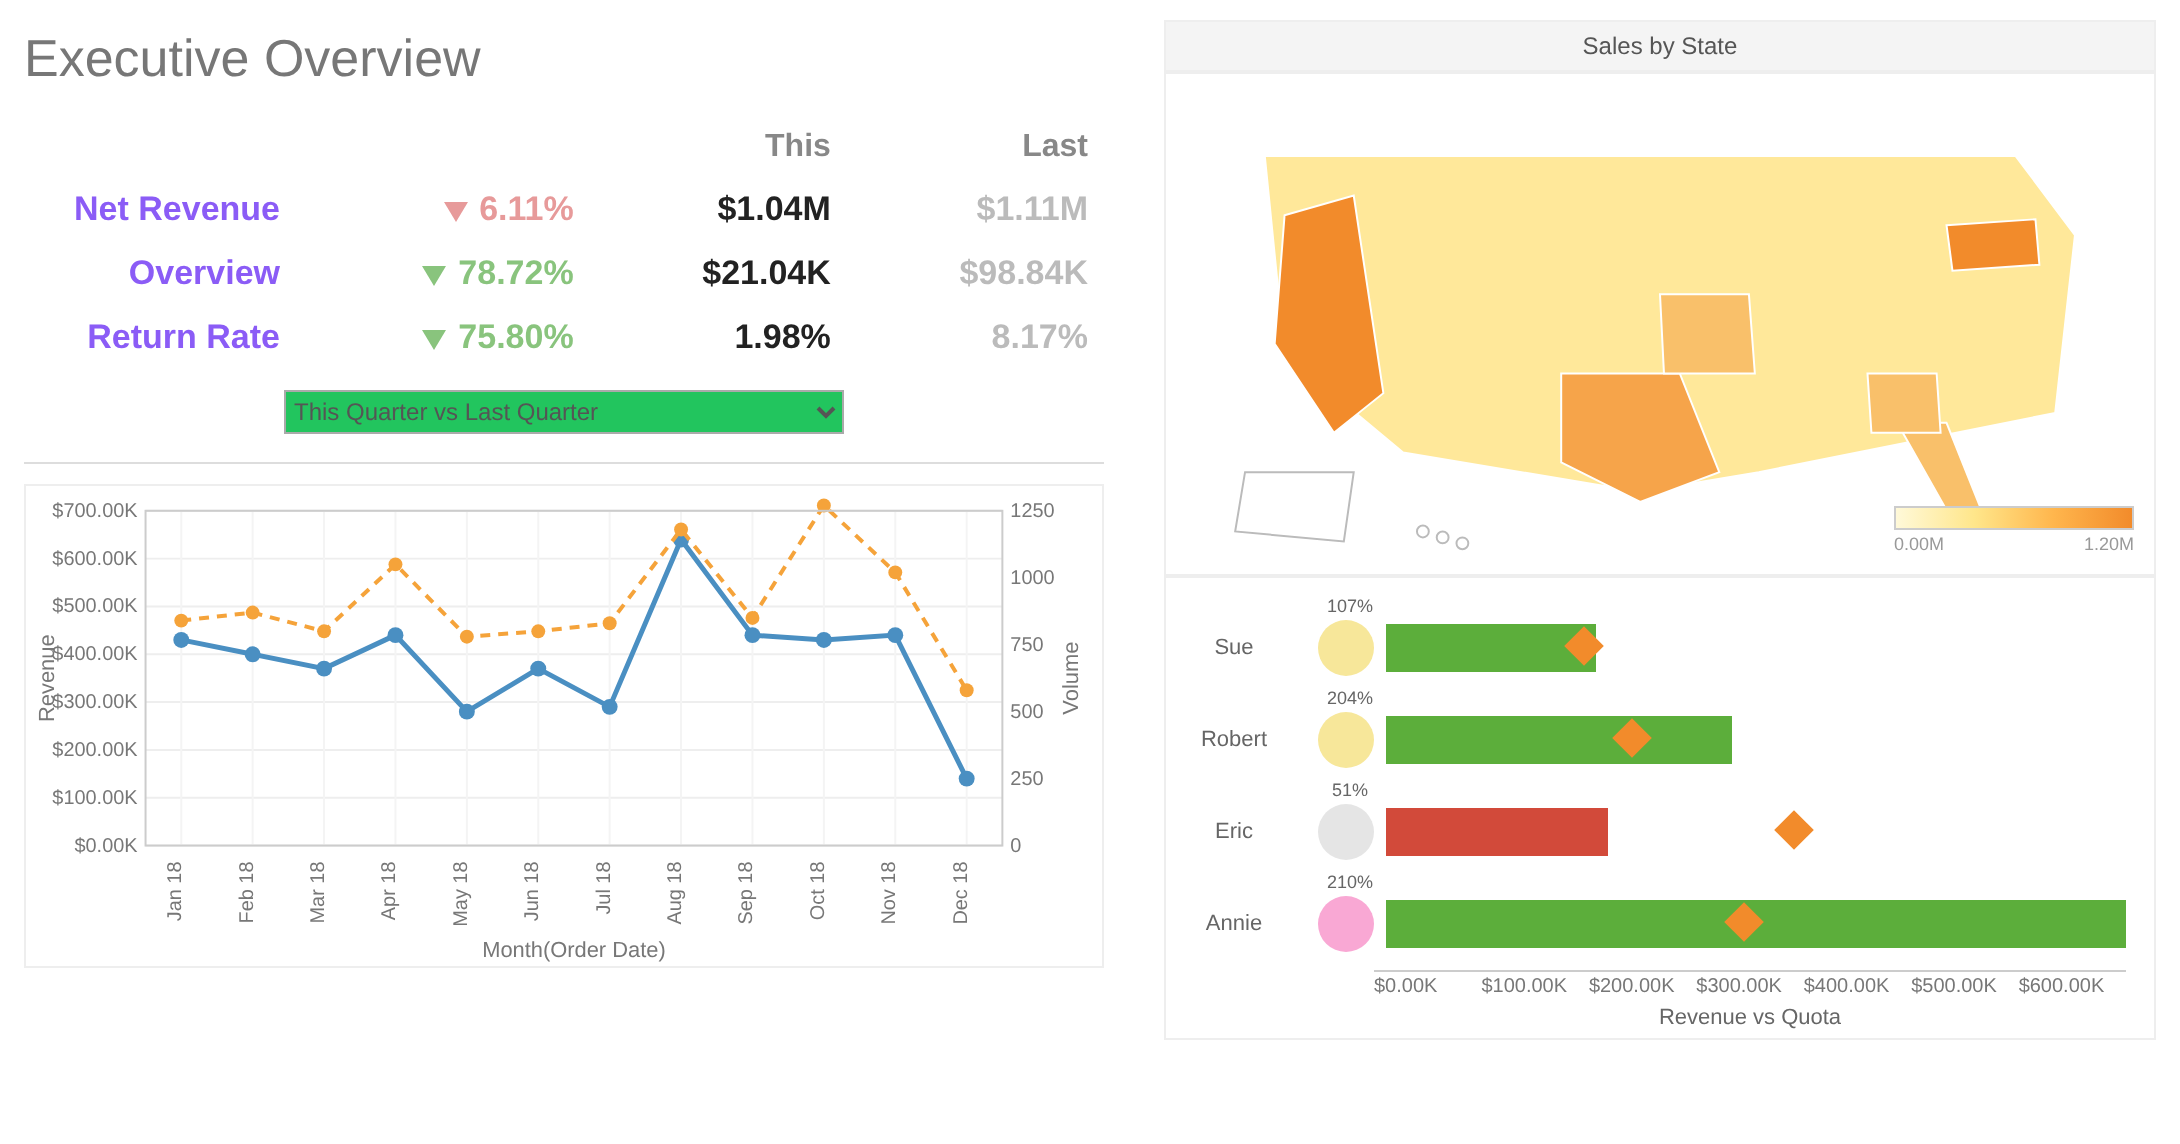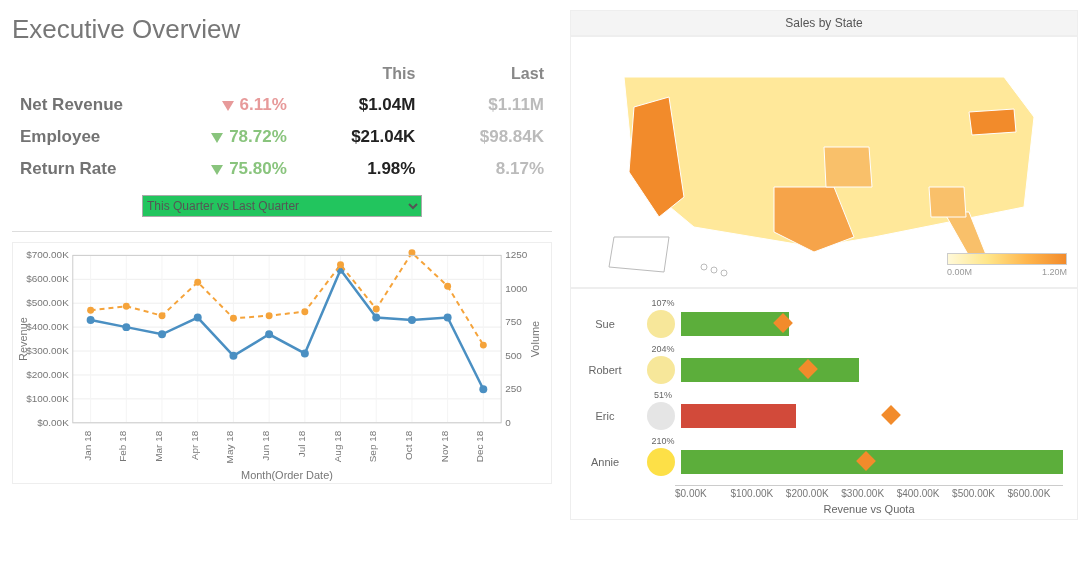--- a/index.html
+++ b/index.html
@@ -1,23 +1,23 @@
 <!DOCTYPE html>
 <html><head>
 <meta charset="utf-8">
 <style>
   html,body{margin:0;padding:0;font-family:Arial,Helvetica,sans-serif;background:#fff;color:#444;font-size:13px}
-  .page{width:1090px;height:572px;box-sizing:border-box;padding:10px 12px;display:flex;gap:18px}
+  .page{width:1090px;height:572px;box-sizing:border-box;padding:10px 12px;display:flex;gap:30px}
   .left{width:540px;display:flex;flex-direction:column}
   .right{flex:1;display:flex;flex-direction:column}
   h1{font-size:26px;font-weight:400;color:#777;margin:4px 0 14px 0}
   table.kpi{border-collapse:collapse;width:100%}
   table.kpi td,table.kpi th{padding:6px 8px;text-align:right;font-weight:700;font-size:17px}
   table.kpi th{color:#888;font-size:16px}
-  table.kpi td.label{text-align:left;color:#737373;font-size:17px;width:120px}
+  table.kpi td.label{text-align:right;color:#8b5cf6;font-size:17px;width:120px}
   .down{color:#e79a9a}
   .up{color:#89c47d}
   .arrow{display:inline-block;width:0;height:0;border-left:6px solid transparent;border-right:6px solid transparent;margin-right:6px;vertical-align:middle}
   .arrow.red{border-top:10px solid #e79a9a}
   .arrow.green{border-top:10px solid #89c47d}
   .big{font-size:22px;color:#222}
   .muted{color:#bbb;font-size:22px}
   .selwrap{text-align:center;margin:10px 0 4px 0}
   select{width:280px;height:22px;font-size:12px;color:#555;background:#22c55e;border:1px solid #aaa}
   hr{border:none;border-top:1px solid #ddd;margin:10px 0}
@@ -56,21 +56,21 @@
         <th>This</th>
         <th>Last</th>
       </tr>
       <tr>
         <td class="label">Net Revenue</td>
         <td class="down"><span class="arrow red"></span><span>6.11%</span></td>
         <td class="big">$1.04M</td>
         <td class="muted">$1.11M</td>
       </tr>
       <tr>
-        <td class="label">Employee</td>
+        <td class="label">Overview</td>
         <td class="up"><span class="arrow green"></span><span>78.72%</span></td>
         <td class="big">$21.04K</td>
         <td class="muted">$98.84K</td>
       </tr>
       <tr>
         <td class="label">Return Rate</td>
         <td class="up"><span class="arrow green"></span><span>75.80%</span></td>
         <td class="big">1.98%</td>
         <td class="muted">8.17%</td>
       </tr>
@@ -228,21 +228,21 @@
             <div class="emp-bubble" style="background:#e5e5e5">
               <div class="pct">51%</div>
             </div>
             <div class="emp-track">
               <div class="emp-bar" style="width:30%;background:#d24a3a"></div>
               <div class="emp-quota" style="left:calc(55.00000000000001% - 7px)"></div>
             </div>
           </div>
           <div class="emp-row">
             <div class="emp-name">Annie</div>
-            <div class="emp-bubble" style="background:#fde047">
+            <div class="emp-bubble" style="background:#f9a8d4">
               <div class="pct">210%</div>
             </div>
             <div class="emp-track">
               <div class="emp-bar" style="width:100%;background:#5cae3b"></div>
               <div class="emp-quota" style="left:calc(48.333333333333336% - 7px)"></div>
             </div>
           </div>
         </div>
       <div class="emp-axis" id="emp-axis">
           <span>$0.00K</span>

